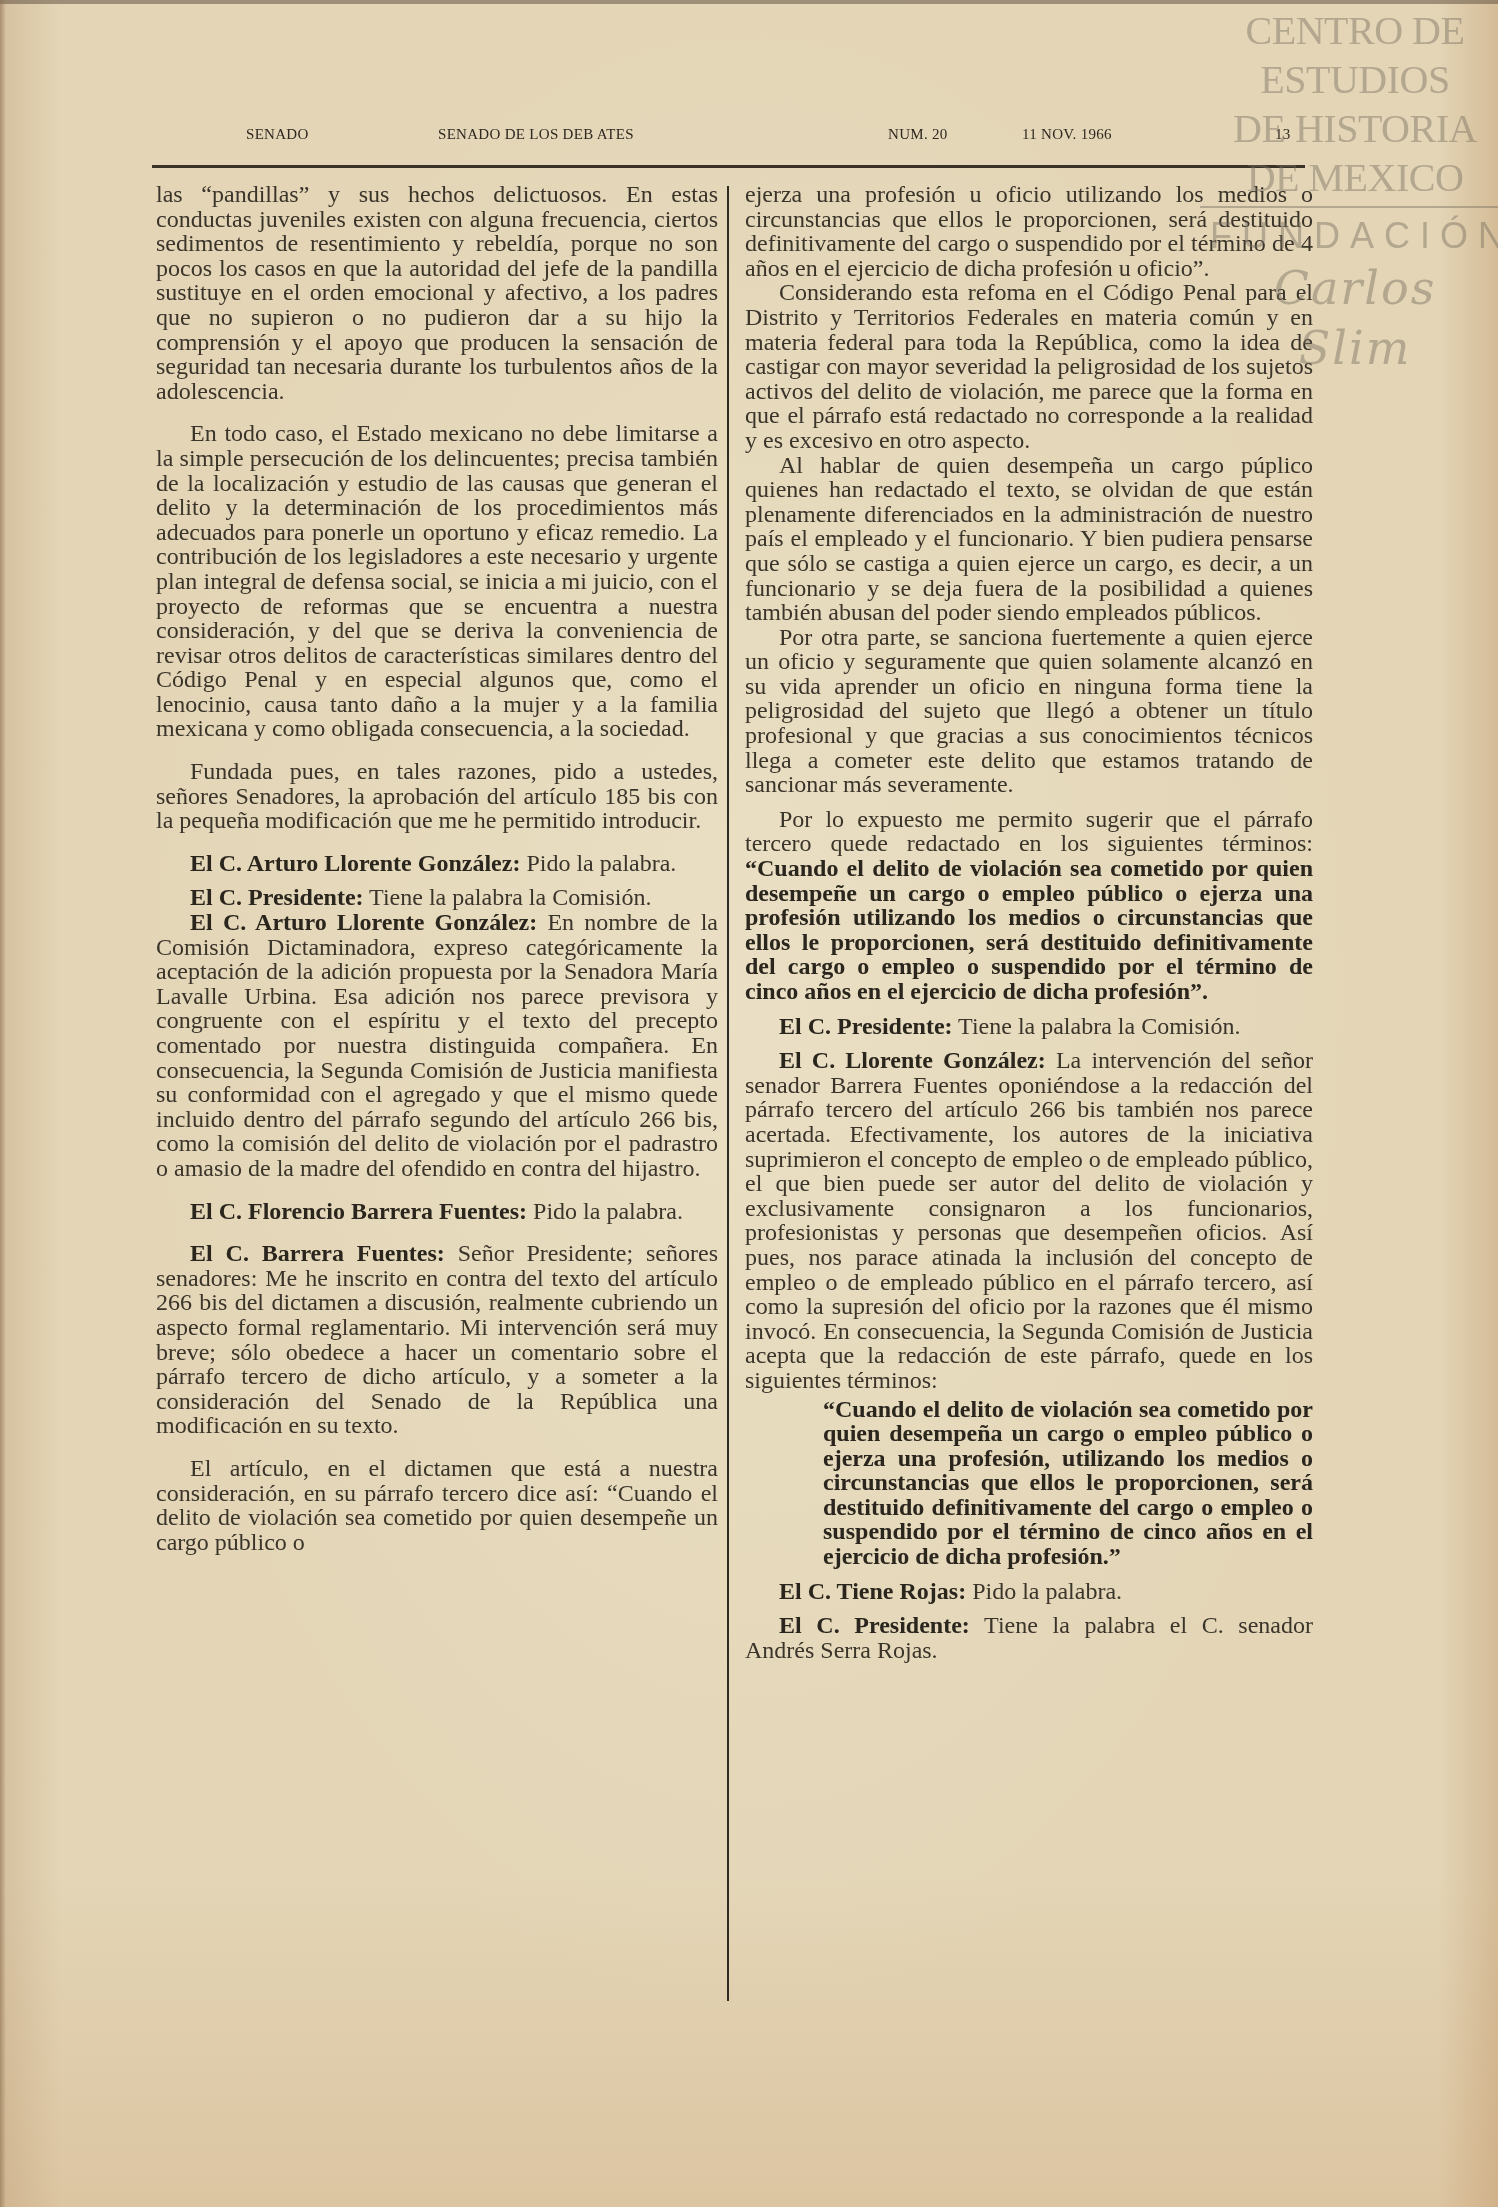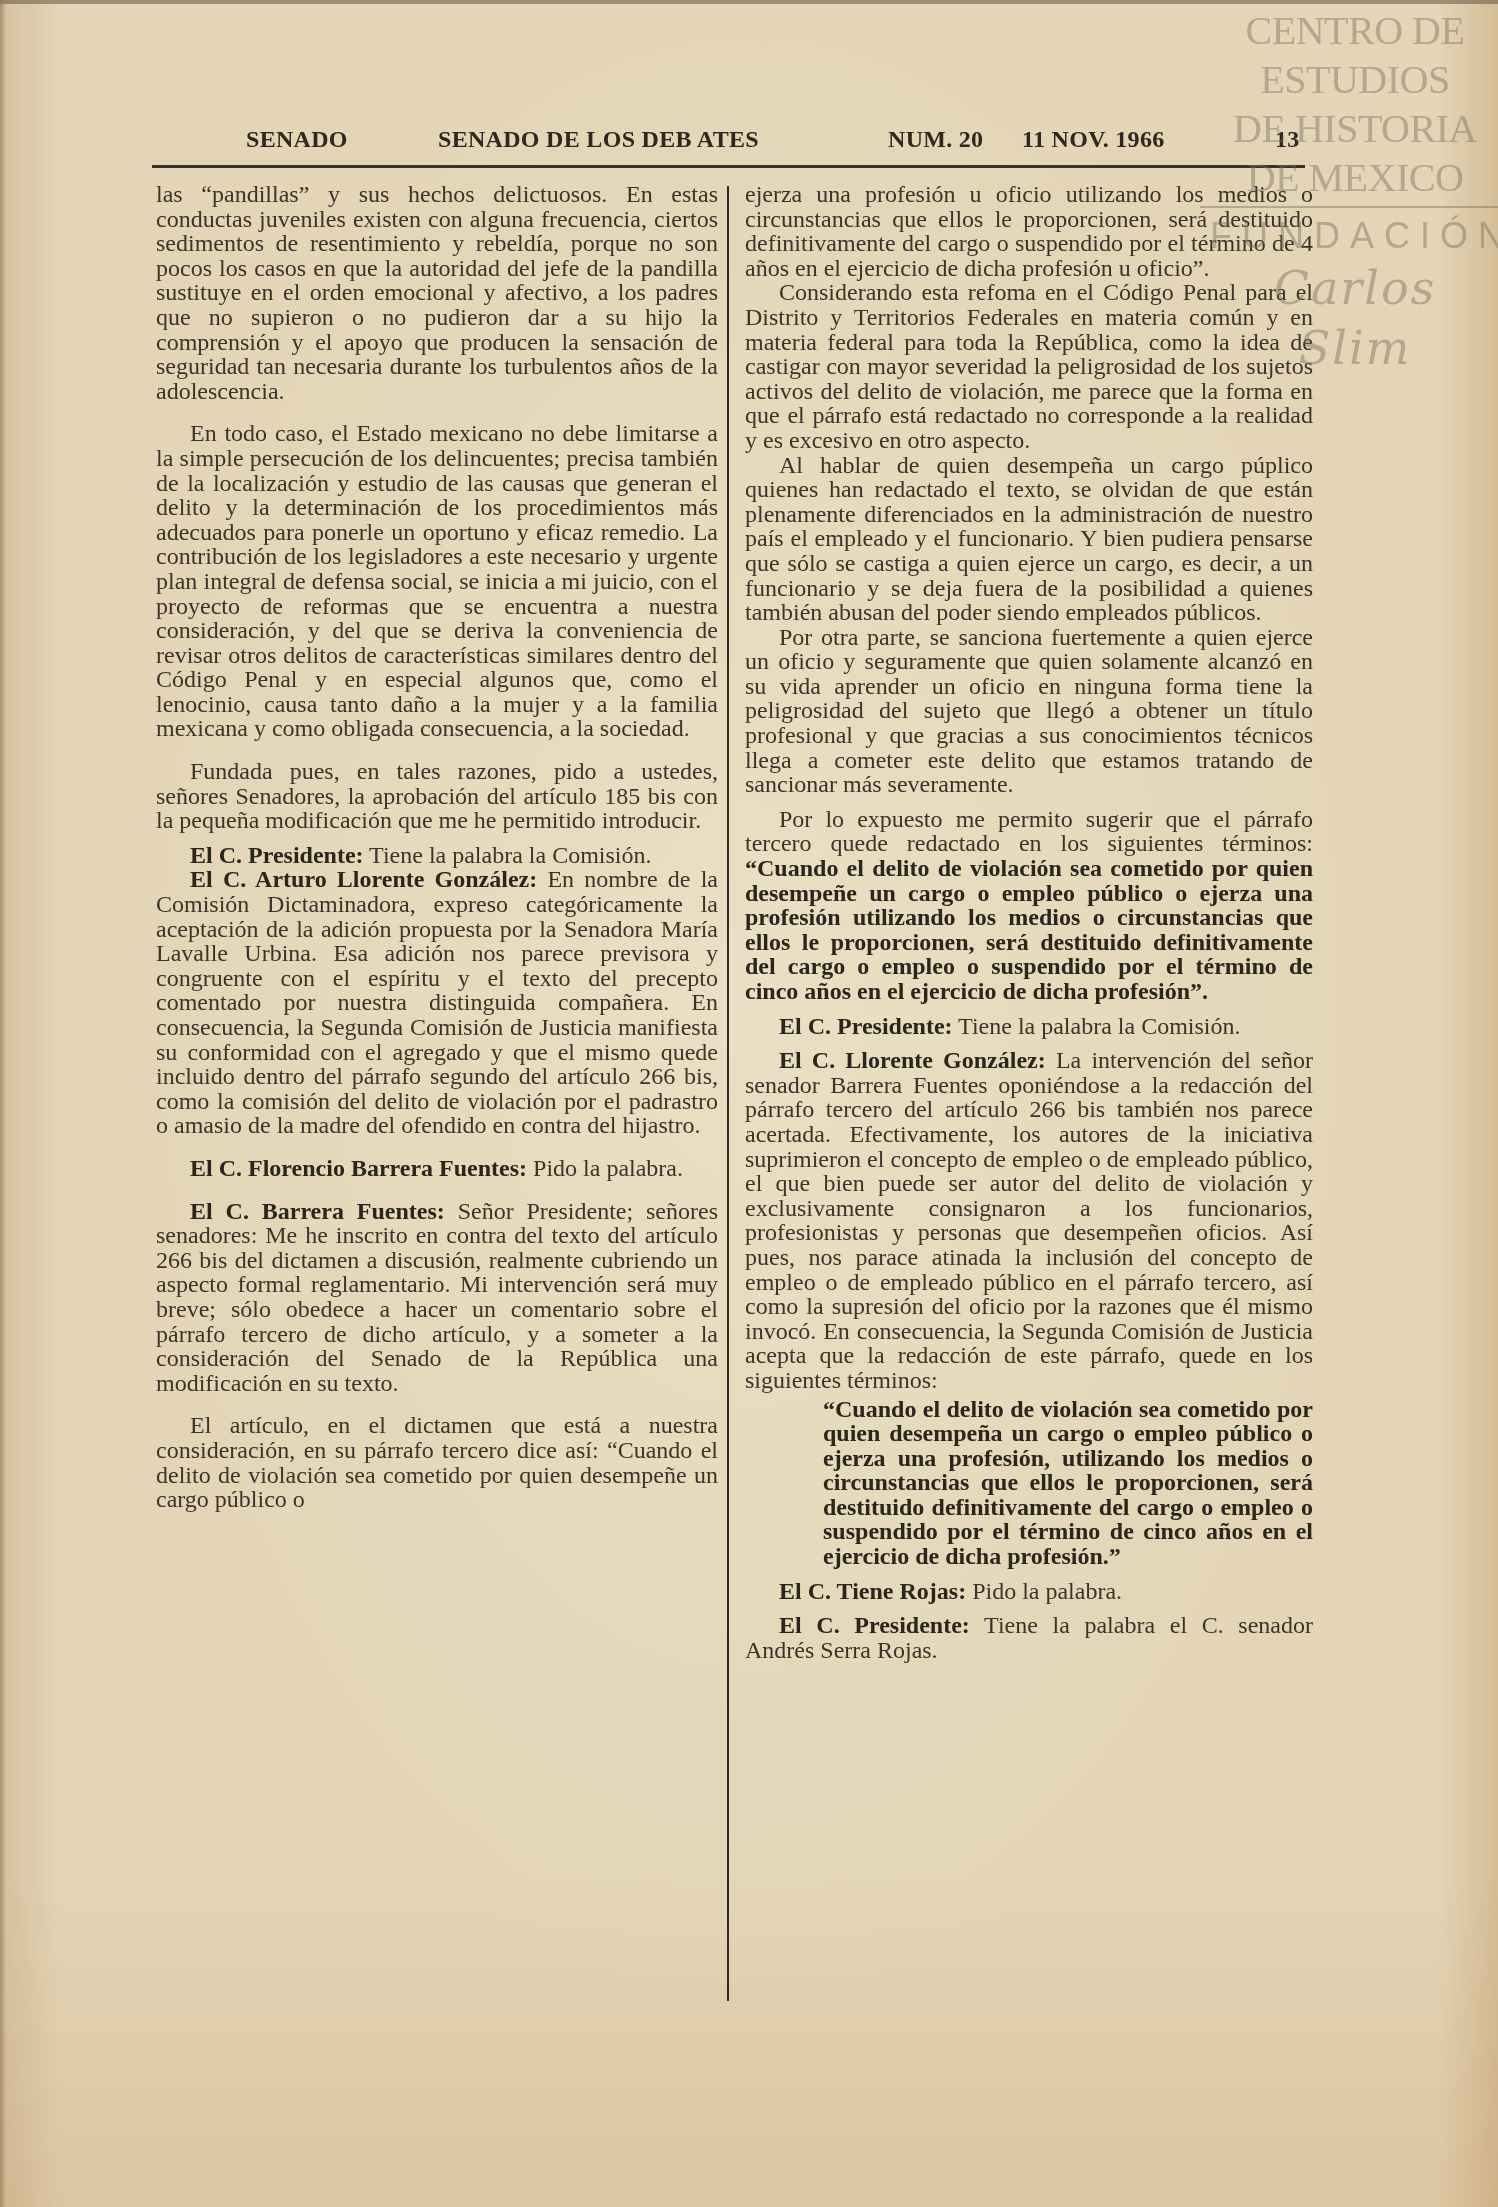--- a/index.html
+++ b/index.html
@@ -12,21 +12,21 @@
       linear-gradient(180deg, rgba(0,0,0,0) 85%, rgba(200,150,100,0.25) 100%);
     font-family: "Liberation Serif", "DejaVu Serif", serif;
     color: #3a342a;
   }
   .page-top-edge { position: absolute; left: 0; top: 0; width: 100%; height: 4px; background: #5a4a3a; opacity: 0.5; }
   .page-left-edge { position: absolute; left: 0; top: 0; width: 6px; height: 100%; background: linear-gradient(90deg, #8b6f50, rgba(0,0,0,0)); opacity: 0.6; }
 
   .running-head {
     position: absolute; left: 246px; top: 126px; width: 1060px; height: 30px;
     display: flex; align-items: baseline;
-    font-family: "Liberation Serif", serif; font-weight: bold; font-size: 24px;
+    font-family: "Liberation Serif", serif; font-weight: normal; font-size: 15px;
     color: #2e2820; letter-spacing: 0.3px;
   }
   .rh-senado { position: absolute; left: 0; }
   .rh-title { position: absolute; left: 192px; }
   .rh-num { position: absolute; left: 642px; }
   .rh-date { position: absolute; left: 776px; }
   .rh-page { position: absolute; left: 1029px; }
   .head-rule { position: absolute; left: 152px; top: 165px; width: 1153px; height: 3px; background: #3a3228; }
 
   .column {
@@ -70,20 +70,21 @@
   <span class="rh-page">13</span>
 </div>
 <div class="head-rule"></div>
 
 <div class="col-divider"></div>
 
 <div class="column col-left">
   <p class="p noindent">las “pandillas” y sus hechos delictuosos. En estas conductas juveniles existen con alguna frecuencia, ciertos sedimentos de resentimiento y rebeldía, porque no son pocos los casos en que la autoridad del jefe de la pandilla sustituye en el orden emocional y afectivo, a los padres que no supieron o no pudieron dar a su hijo la comprensión y el apoyo que producen la sensación de seguridad tan necesaria durante los turbulentos años de la adolescencia.</p>
   <p class="p gap">En todo caso, el Estado mexicano no debe limitarse a la simple persecución de los delincuentes; precisa también de la localización y estudio de las causas que generan el delito y la determinación de los procedimientos más adecuados para ponerle un oportuno y eficaz remedio. La contribución de los legisladores a este necesario y urgente plan integral de defensa social, se inicia a mi juicio, con el proyecto de reformas que se encuentra a nuestra consideración, y del que se deriva la conveniencia de revisar otros delitos de características similares dentro del Código Penal y en especial algunos que, como el lenocinio, causa tanto daño a la mujer y a la familia mexicana y como obligada consecuencia, a la sociedad.</p>
   <p class="p gap">Fundada pues, en tales razones, pido a ustedes, señores Senadores, la aprobación del artículo 185 bis con la pequeña modificación que me he permitido introducir.</p>
+  <p class="p gap"><span class="speaker">El C. Arturo Llorente González:</span><span> Pido la palabra.</span></p>
   <p class="p gap-sm"><span class="speaker">El C. Presidente:</span><span> Tiene la palabra la Comisión.</span></p>
   <p class="p"><span class="speaker">El C. Arturo Llorente González:</span><span> En nombre de la Comisión Dictaminadora, expreso categóricamente la aceptación de la adición propuesta por la Senadora María Lavalle Urbina. Esa adición nos parece previsora y congruente con el espíritu y el texto del precepto comentado por nuestra distinguida compañera. En consecuencia, la Segunda Comisión de Justicia manifiesta su conformidad con el agregado y que el mismo quede incluido dentro del párrafo segundo del artículo 266 bis, como la comisión del delito de violación por el padrastro o amasio de la madre del ofendido en contra del hijastro.</span></p>
   <p class="p gap"><span class="speaker">El C. Florencio Barrera Fuentes:</span><span> Pido la palabra.</span></p>
   <p class="p gap"><span class="speaker">El C. Barrera Fuentes:</span><span> Señor Presidente; señores senadores: Me he inscrito en contra del texto del artículo 266 bis del dictamen a discusión, realmente cubriendo un aspecto formal reglamentario. Mi intervención será muy breve; sólo obedece a hacer un comentario sobre el párrafo tercero de dicho artículo, y a someter a la consideración del Senado de la República una modificación en su texto.</span></p>
   <p class="p gap">El artículo, en el dictamen que está a nuestra consideración, en su párrafo tercero dice así: “Cuando el delito de violación sea cometido por quien desempeñe un cargo público o</p>
 </div>
 
 <div class="column col-right">
   <p class="p noindent">ejerza una profesión u oficio utilizando los medios o circunstancias que ellos le proporcionen, será destituido definitivamente del cargo o suspendido por el término de 4 años en el ejercicio de dicha profesión u oficio”.</p>
   <p class="p">Considerando esta refoma en el Código Penal para el Distrito y Territorios Federales en materia común y en materia federal para toda la República, como la idea de castigar con mayor severidad la peligrosidad de los sujetos activos del delito de violación, me parece que la forma en que el párrafo está redactado no corresponde a la realidad y es excesivo en otro aspecto.</p>

